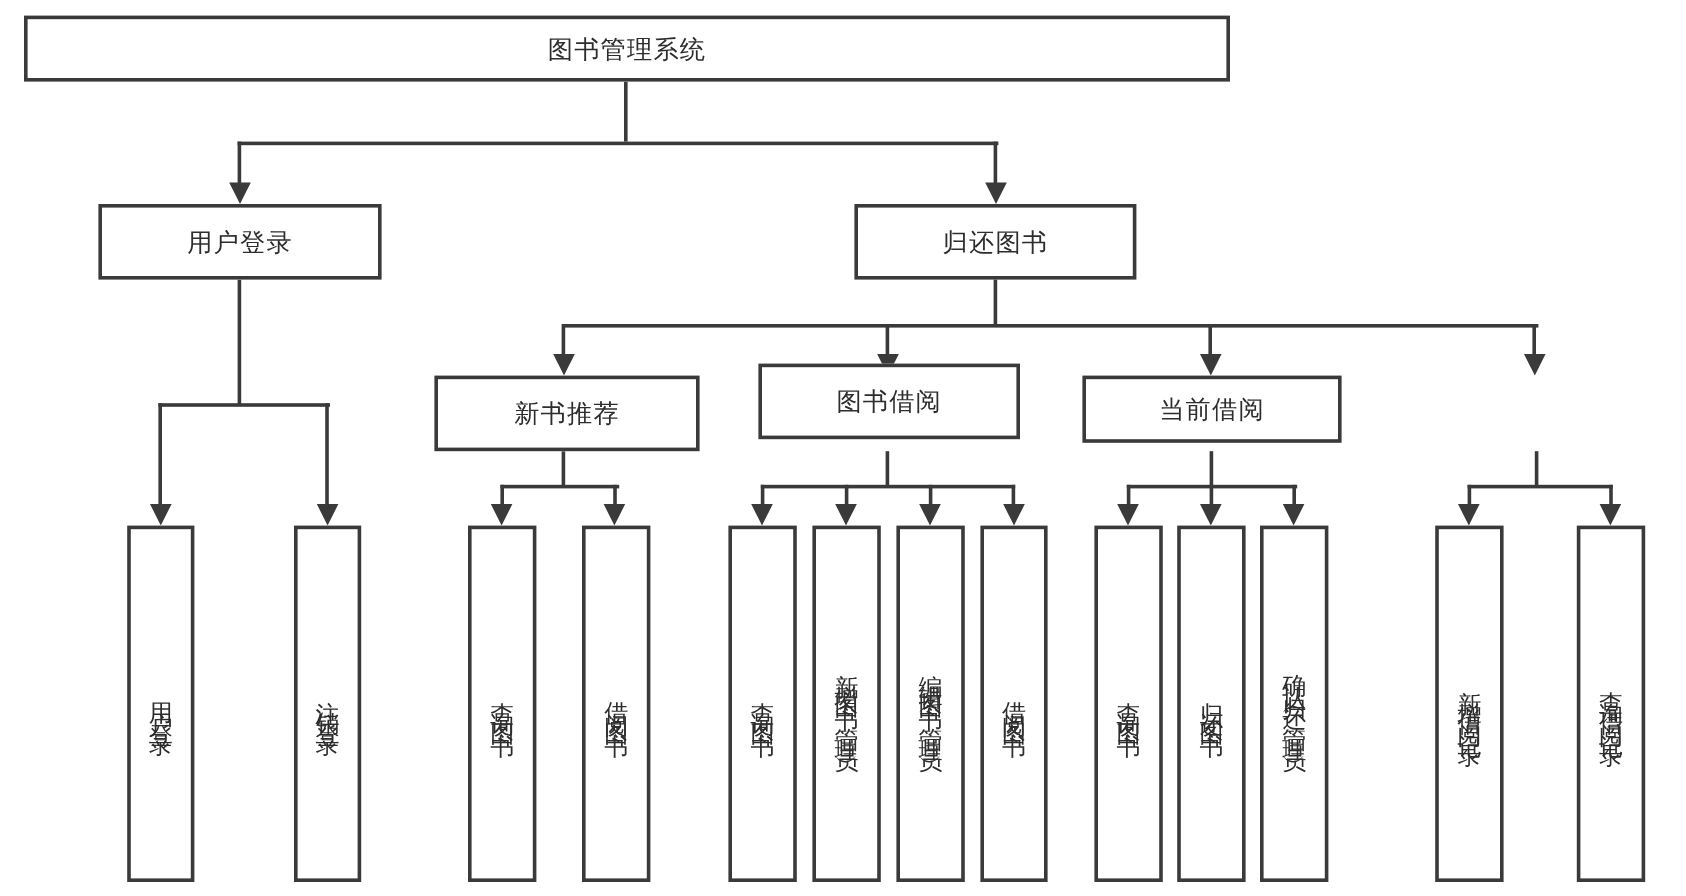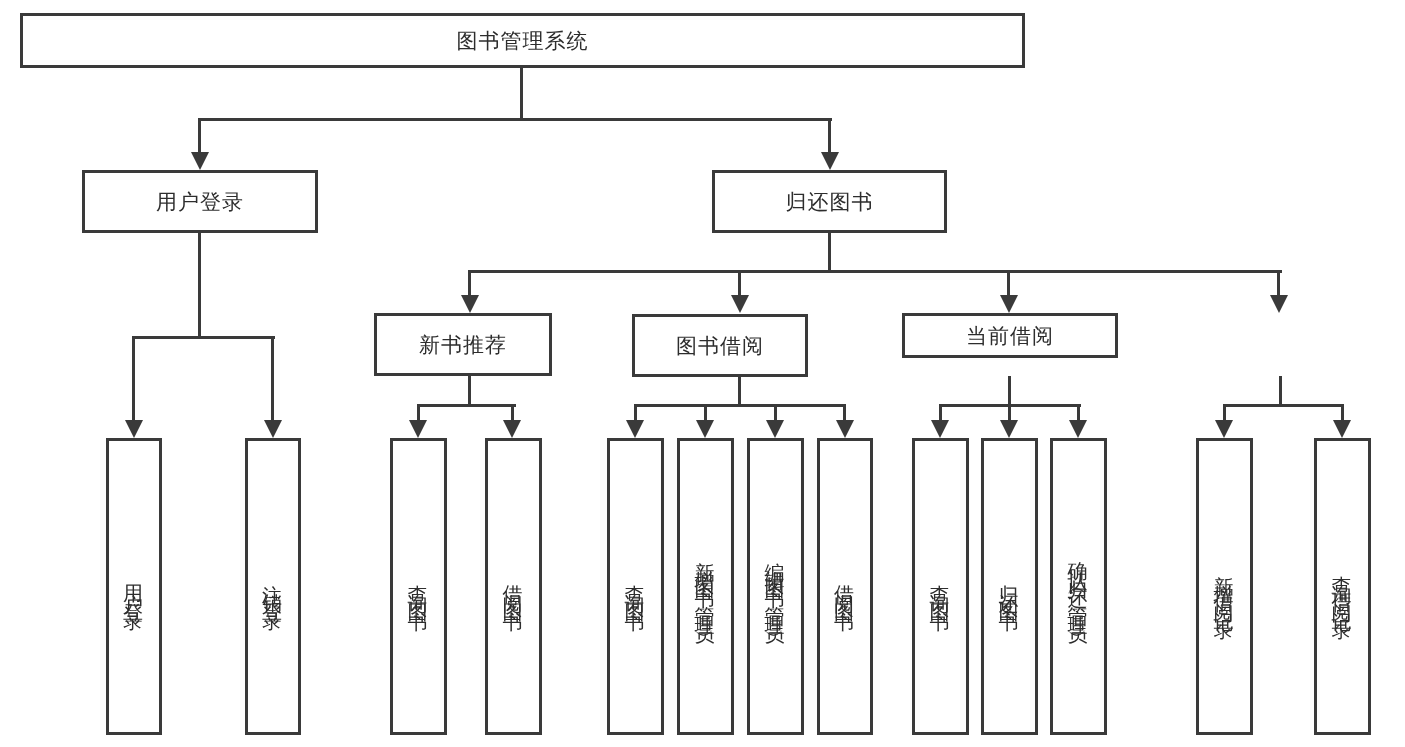--- a/index.html
+++ b/index.html
@@ -57,23 +57,23 @@
   <div class="hl" style="left:469px;top:270px;width:813px"></div>
   <div class="vl" style="left:468px;top:270px;height:27px"></div>
   <div class="tri" style="left:461px;top:295px"></div>
   <div class="vl" style="left:738px;top:270px;height:27px"></div>
   <div class="tri" style="left:731px;top:295px"></div>
   <div class="vl" style="left:1007px;top:270px;height:27px"></div>
   <div class="tri" style="left:1000px;top:295px"></div>
   <div class="vl" style="left:1277px;top:270px;height:27px"></div>
   <div class="tri" style="left:1270px;top:295px"></div>
 
-  <div class="box" style="left:374px;top:313px;width:178px;height:63px">新书推荐</div>
-  <div class="box" style="left:632px;top:314px;width:176px;height:63px">图书借阅</div>
-  <div class="box" style="left:902px;top:313px;width:216px;height:45px">当前借阅</div>
+  <div class="box" style="left:362px;top:313px;width:221px;height:63px">新书推荐</div>
+  <div class="box" style="left:632px;top:303px;width:218px;height:63px">图书借阅</div>
+  <div class="box" style="left:902px;top:313px;width:216px;height:56px">当前借阅</div>
 
   <div class="vl" style="left:468px;top:376px;height:30px"></div>
   <div class="hl" style="left:417px;top:404px;width:99px"></div>
   <div class="vl" style="left:417px;top:404px;height:17px"></div>
   <div class="tri" style="left:409px;top:420px"></div>
   <div class="vl" style="left:511px;top:404px;height:17px"></div>
   <div class="tri" style="left:503px;top:420px"></div>
 
   <div class="vl" style="left:738px;top:376px;height:30px"></div>
   <div class="hl" style="left:634px;top:404px;width:212px"></div>

